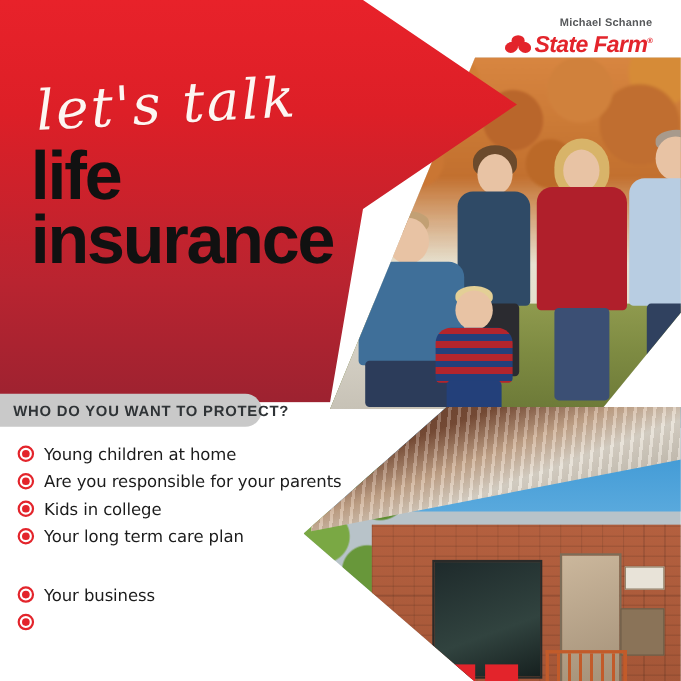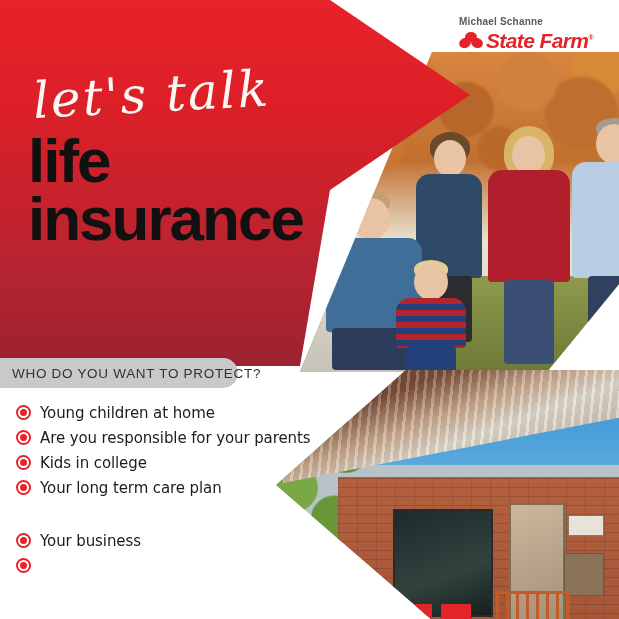--- a/index.html
+++ b/index.html
@@ -23,21 +23,21 @@
     text-shadow:0 1px 0 rgba(0,0,0,.06);
   }
   .big1,.big2{
     position:absolute;left:28px;color:#111111;font-weight:700;
     font-family:"Liberation Sans",sans-serif;letter-spacing:-2px;line-height:.92;
   }
   .big1{top:132px;font-size:62px;}
   .big2{top:190px;font-size:62px;}
 
   
-  .logo-block{position:absolute;right:26px;top:16px;z-index:9;}
+  .logo-block{position:absolute;right:26px;top:16px;z-index:9;text-align:right;}
   .agent-name{font-size:10px;font-weight:700;color:#57595b;letter-spacing:.2px;margin-bottom:2px;}
   .logo-row{display:flex;align-items:center;justify-content:flex-end;gap:3px;}
   .ovals{position:relative;width:24px;height:18px;}
   .ovals span{position:absolute;display:block;width:12px;height:10px;border-radius:50%;background:#e3242b;}
   .ovals span.o1{left:0;top:6px;transform:rotate(-20deg);}
   .ovals span.o2{left:6px;top:0;transform:rotate(0deg);}
   .ovals span.o3{left:12px;top:6px;transform:rotate(20deg);}
   .sf-word{font-size:21px;font-weight:700;color:#e3242b;font-style:italic;letter-spacing:-.6px;white-space:nowrap;}
   .sf-word .reg{font-size:7px;vertical-align:super;font-style:normal;}
 
@@ -108,21 +108,21 @@
   .rail{position:absolute;left:64%;top:70%;width:20%;height:22%;border:3px solid #c25b2a;border-bottom:none;background:repeating-linear-gradient(90deg,transparent 0 7px,#c25b2a 7px 10px);}
   .walk{position:absolute;left:18%;bottom:0;right:0;height:16%;background:linear-gradient(180deg,#ded8cc,#c8c2b4);}
   .curb{position:absolute;left:26%;bottom:3%;width:40%;height:5%;background:#e0732c;border-radius:2px;}
 
   
   .pill{
     position:absolute;left:0;height:30px;background:#c9c9c9;
     border-top-right-radius:16px;border-bottom-right-radius:16px;
     display:flex;align-items:center;z-index:6;
   }
-  .pill span{font-size:13.5px;font-weight:400;color:#2f3336;letter-spacing:.7px;padding-left:12px;padding-right:22px;white-space:nowrap;}
+  .pill span{font-size:13.5px;font-weight:700;color:#2f3336;letter-spacing:.7px;padding-left:12px;padding-right:22px;white-space:nowrap;}
   #pill1{top:358px;width:238px;}
   #pill2{top:511px;width:246px;}
 
   .list{position:absolute;left:16px;z-index:6;}
   #list1{top:400px;}
   #list2{top:528px;}
   .li{display:flex;align-items:center;height:25px;}
   .marker{width:15px;height:15px;border-radius:50%;border:2px solid #e3242b;box-sizing:border-box;display:flex;align-items:center;justify-content:center;flex:0 0 auto;}
   .marker i{display:block;width:7px;height:7px;border-radius:50%;background:#e3242b;}
   .li-label{margin-left:9px;font-size:15px;color:#1c1c1c;font-family:"DejaVu Sans",sans-serif;letter-spacing:-.1px;white-space:nowrap;}

